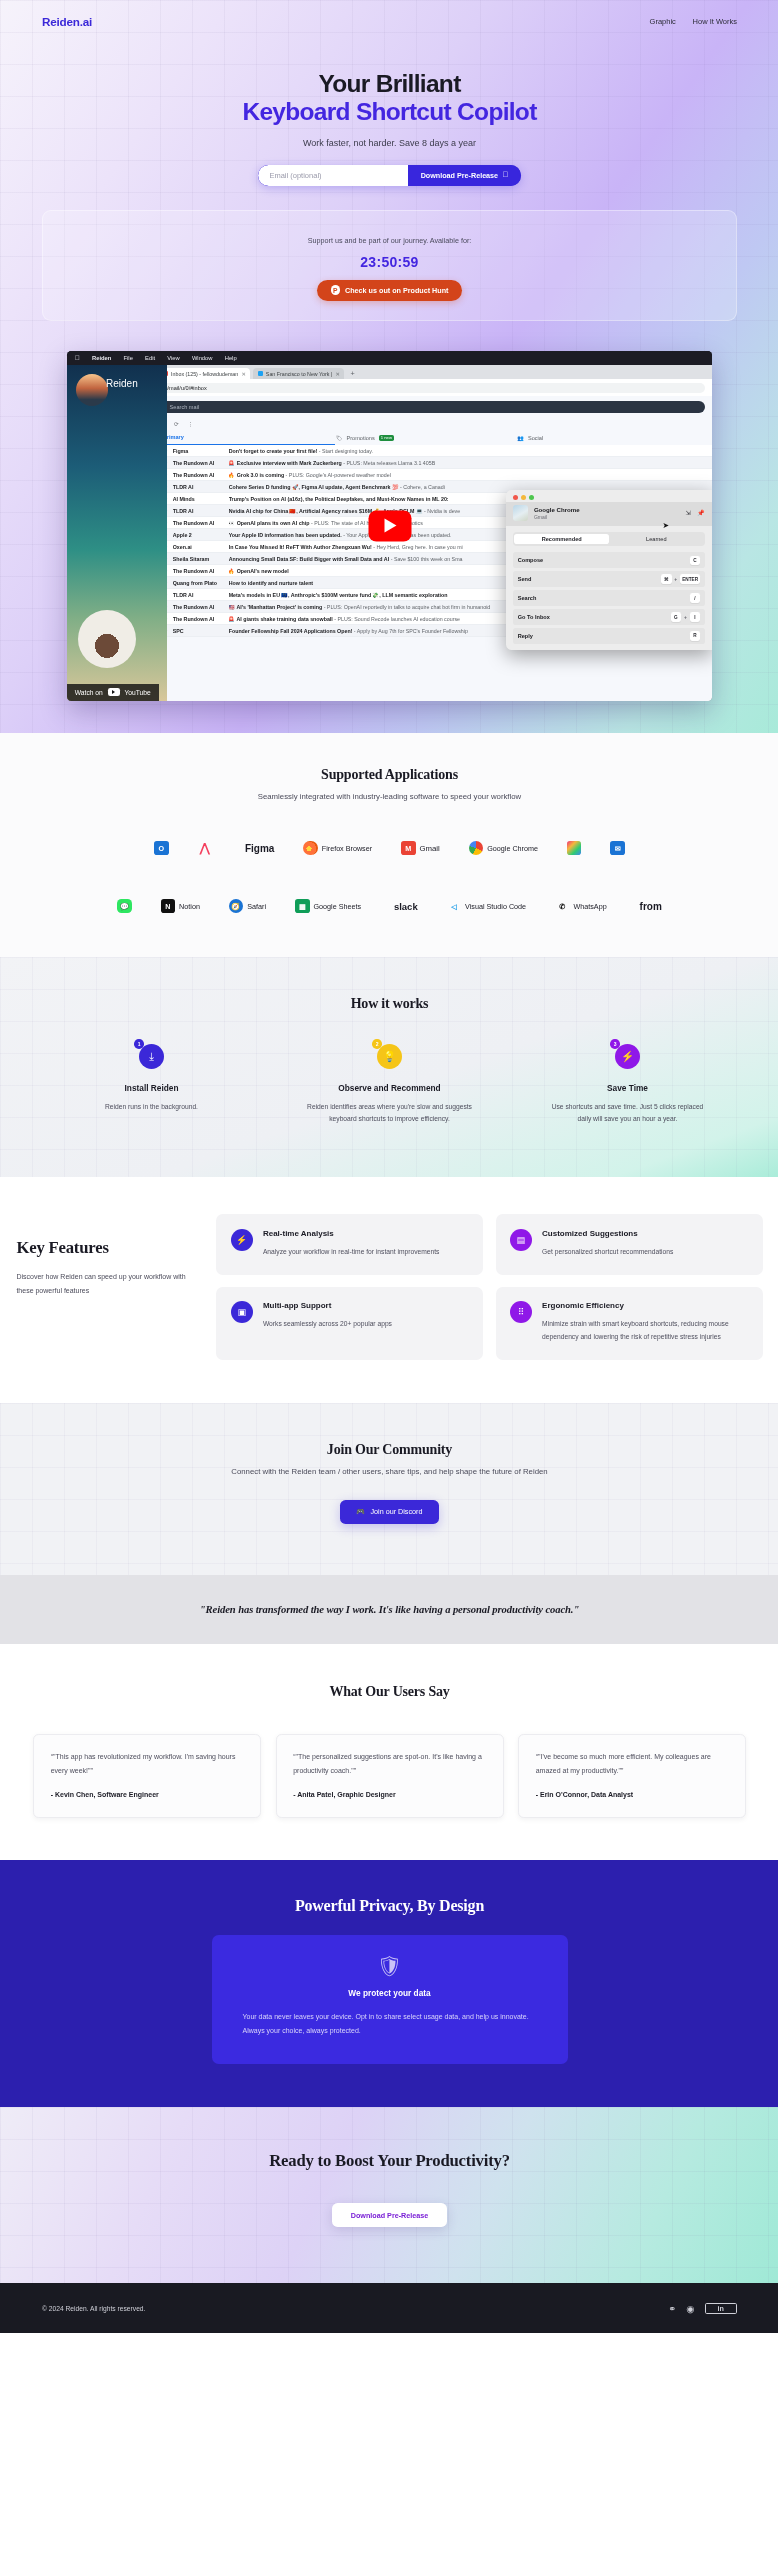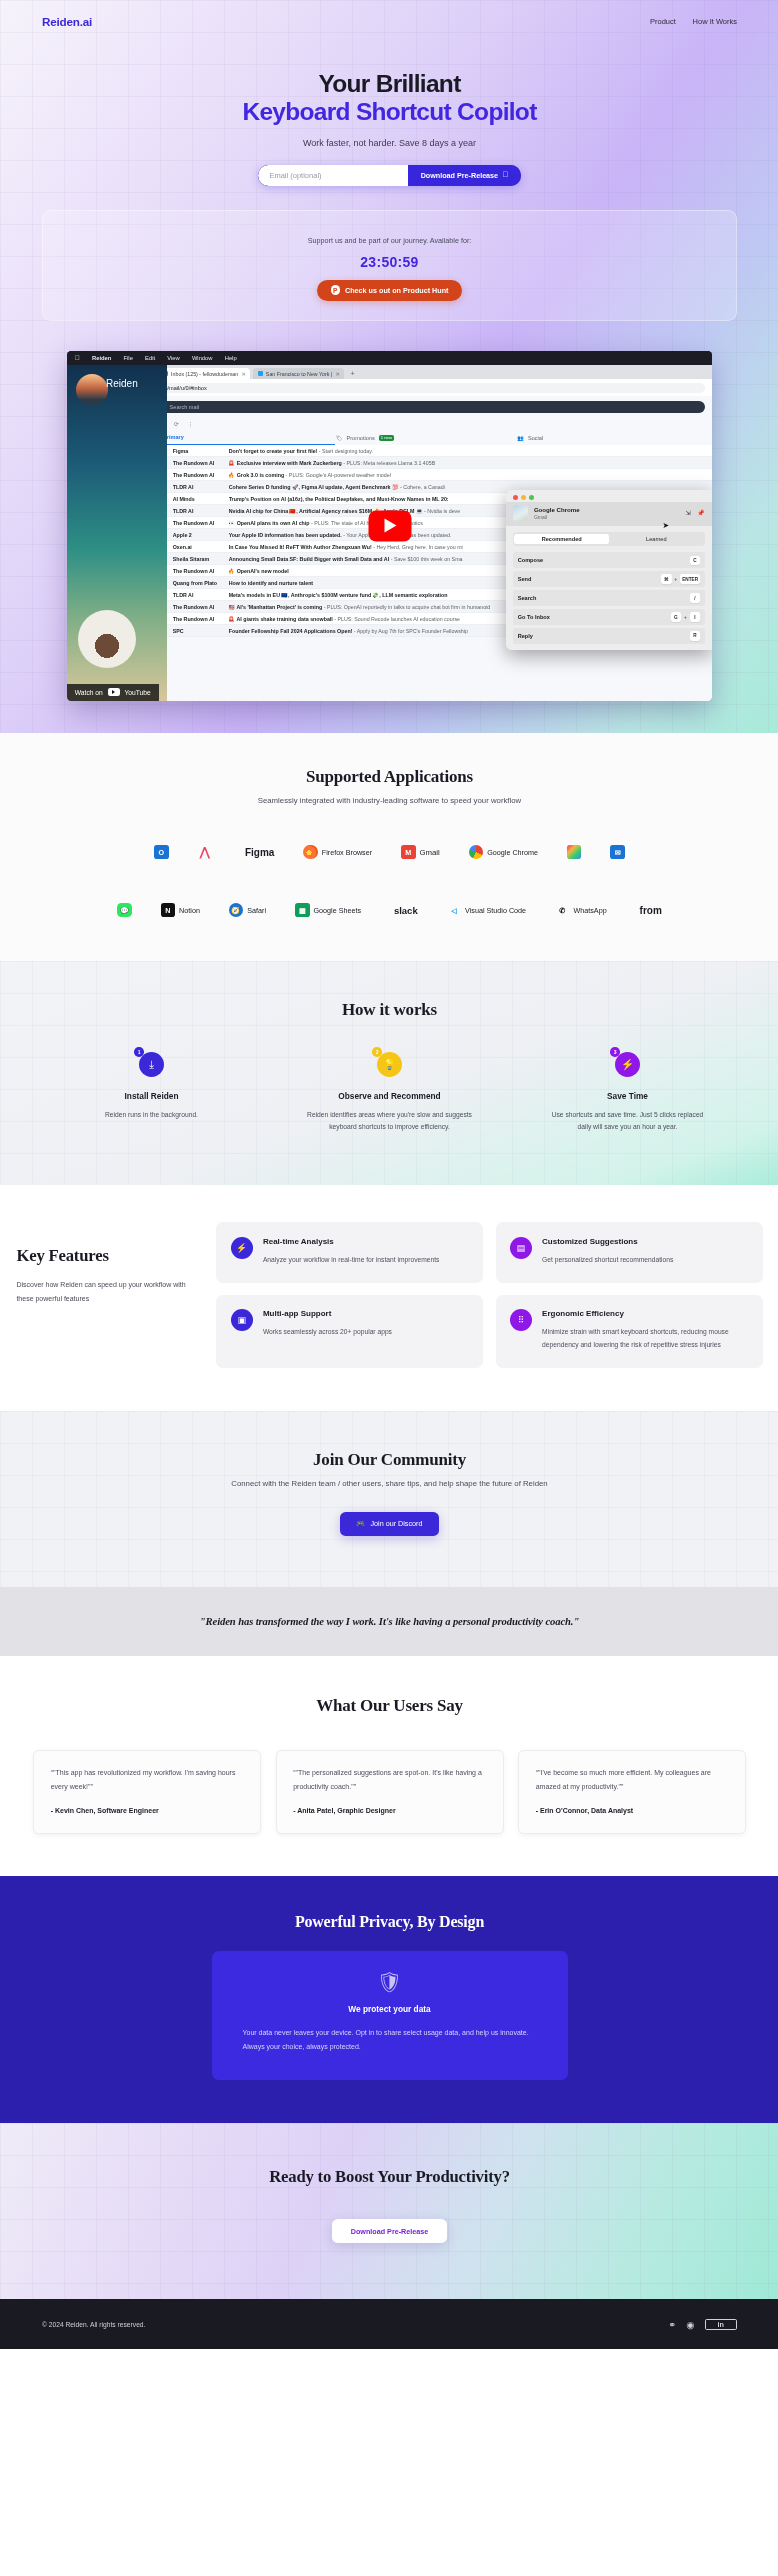--- a/index.html
+++ b/index.html
@@ -210,21 +210,21 @@
   .key{
     background:#fff; border-radius:2.2px; min-width:10.6px; height:9.5px; padding:0 2.2px;
     font-size:4.7px; display:flex; align-items:center; justify-content:center;
     font-weight:700; color:#2a2a30; box-shadow:0 0.6px 0.6px rgba(0,0,0,.12);
   }
   .plus{ font-size:5px; color:#6a6a72; }
   .rd-cursor{ position:absolute; right:43px; top:170px; color:#111; font-size:7.8px; z-index:11; }
 
   
   section{ width:779px; }
-  .sec-title{ text-align:center; font-size:17px; font-weight:700; letter-spacing:-0.2px; }
+  .sec-title{ text-align:center; font-size:14px; font-weight:700; letter-spacing:-0.2px; }
   .sec-sub{ text-align:center; font-size:7.8px; color:#4b4b5a; margin-top:9px; }
 
   .apps{ background:#fbfbfc; padding:34px 0 40px; }
   .logo-row{ display:flex; justify-content:center; align-items:center; gap:29px; margin-top:37px; padding:0 44px; }
   .logo-item{ display:flex; align-items:center; gap:3.9px; font-size:7.2px; height:21px; }
   .sq{ width:14.5px;height:14.5px;border-radius:2.8px;display:flex;align-items:center;justify-content:center;color:#fff;font-size:7.2px;font-weight:700;flex:none; }
 
   .how{ padding:39px 0 53px;
     background:
       linear-gradient(to right, rgba(120,110,160,.06) 0.6px, transparent 0.6px),
@@ -314,21 +314,21 @@
   .socials span{ cursor:pointer; }
 </style>
 </head>
 <body>
 
 <div class="hero">
 
   <header>
     <div class="logo">Reiden.ai</div>
     <nav>
-      <a href="#">Product</a>
+      <a href="#">Graphic</a>
       <a href="#">How It Works</a>
     </nav>
   </header>
 
   <div class="hero-inner">
     <h1>
       <span>Your Brilliant</span>
       <span class="accent">Keyboard Shortcut Copilot</span>
     </h1>
     <div class="sub">Work faster, not harder. Save 8 days a year</div>

